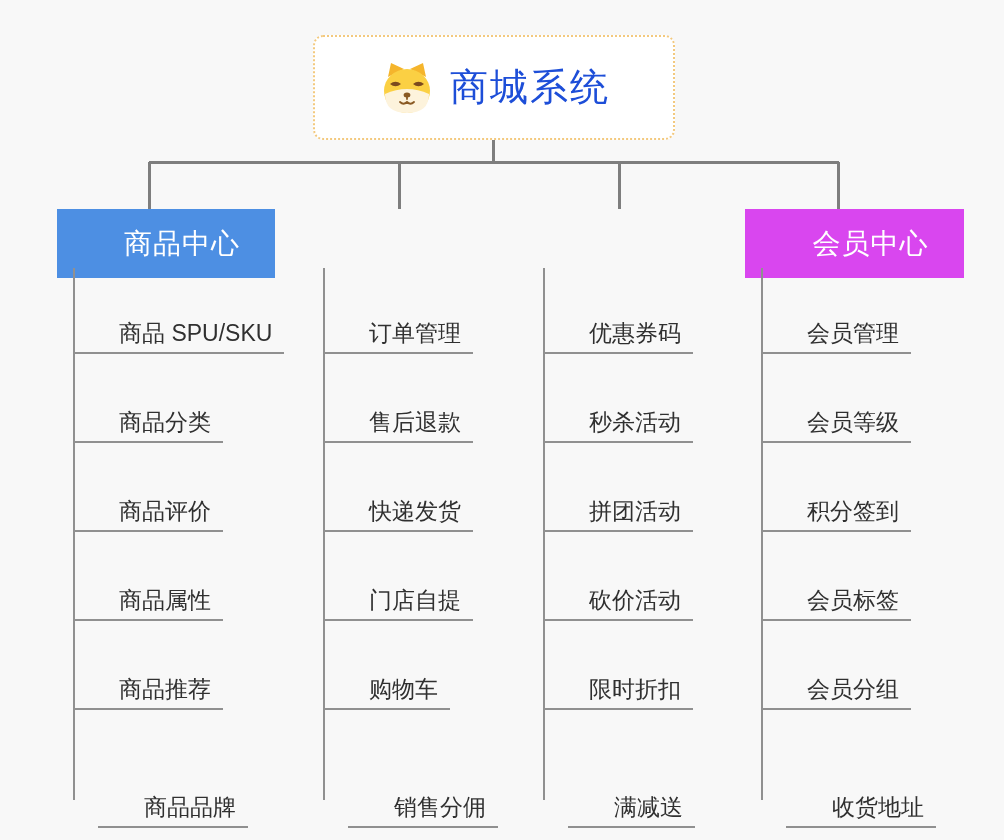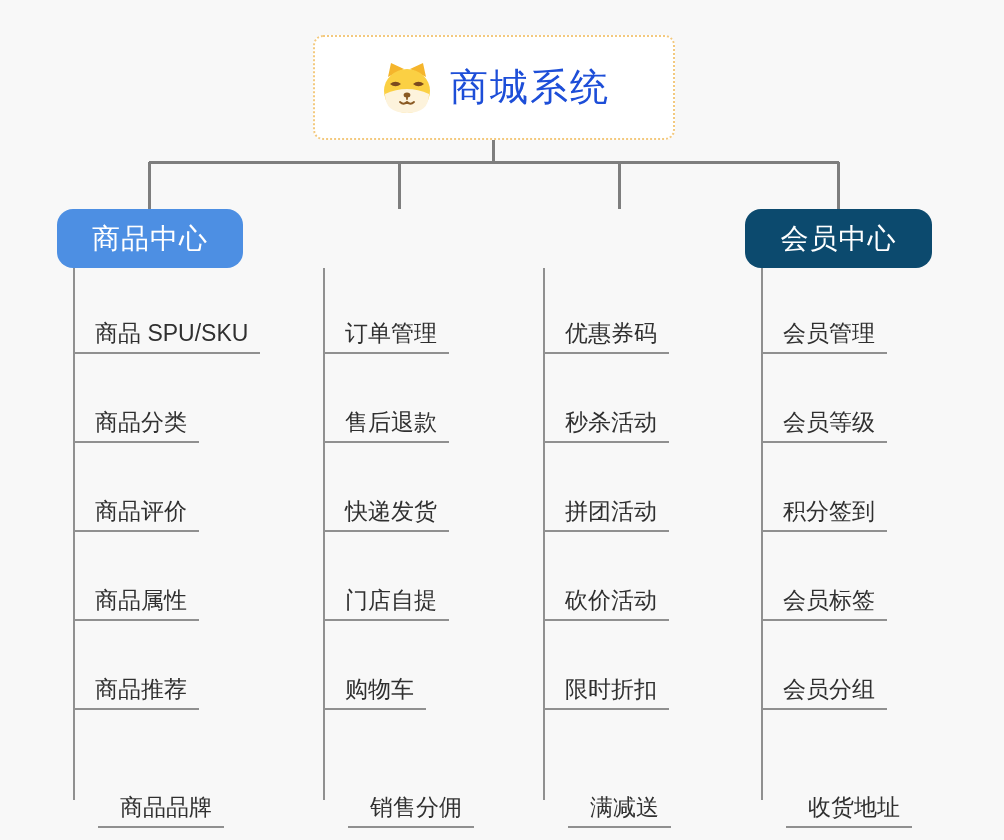--- a/index.html
+++ b/index.html
@@ -14,33 +14,33 @@
   .stem-0{left:148px;} .stem-1{left:398px;} .stem-2{left:618px;} .stem-3{left:837px;}
 
   
   .root{position:absolute;left:313px;top:35px;width:362px;height:105px;background:#ffffff;
         border:2px dotted #f3c97e;border-radius:10px;display:flex;align-items:center;
         justify-content:center;gap:14px;box-sizing:border-box;}
   .root-title{font-size:38px;color:#f0a93f;letter-spacing:2px;}
   .dog{display:flex;align-items:center;}
 
   
-  .branch{position:absolute;top:209px;width:186px;height:59px;border-radius:16px;
+  .branch{position:absolute;top:209px;width:186px;height:69px;border-radius:0;
           display:flex;align-items:center;justify-content:center;color:#ffffff;
-          font-size:28px;letter-spacing:1px;}
+          font-size:28px;letter-spacing:1px;padding-left:32px;}
   .b0{left:57px;background:#4d8fe3;}
   .b1{left:307px;background:#e35a5a;}
   .b2{left:527px;background:#eda83e;}
   .b3{left:745px;background:#71bf45;width:187px;}
 
   
   .col{position:absolute;top:0;}
   .c0{left:73px;} .c1{left:323px;} .c2{left:543px;} .c3{left:761px;}
   .trunk{position:absolute;left:0;top:268px;width:2px;height:532px;background:#909090;}
-  .leaf{position:absolute;left:0;white-space:nowrap;padding:0 12px 4px 22px;
+  .leaf{position:absolute;left:0;white-space:nowrap;padding:0 12px 4px 46px;
         border-bottom:2px solid #909090;font-size:23px;line-height:30px;color:#303030;}
   .r0{top:318px;} .r1{top:407px;} .r2{top:496px;} .r3{top:585px;} .r4{top:674px;} .r5{top:792px;margin-left:25px;}
 </style>
 </head>
 <body>
 
 <div class="canvas" style="background: rgb(248, 248, 248);">
 
   <div class="line root-stem" style="background: rgb(126, 126, 126);"></div>
   <div class="line h-connector" style="background: rgb(126, 126, 126);"></div>
@@ -59,21 +59,21 @@
         <path d="M12 24 q5.5 -4.5 11 0 q-5.5 4.5 -11 0" fill="#7c4a1e"></path>
         <path d="M35 24 q5.5 -4.5 11 0 q-5.5 4.5 -11 0" fill="#7c4a1e"></path>
         <ellipse cx="29" cy="35" rx="3.4" ry="2.5" fill="#8a5a23"></ellipse>
         <path d="M29 35 L29 39 M22 42 Q25.5 45.5 29 42 Q32.5 45.5 36 42" stroke="#8a5a23" stroke-width="1.8" fill="none" stroke-linecap="round"></path>
       </svg>
     </span>
     <span class="root-title" style="color: #1d4ed8;">商城系统</span>
   </div>
 
   <div class="branch b0" style="background: rgb(77, 143, 227);">商品中心</div>
-  <div class="branch b3" style="background: #0c4a6e;">会员中心</div>
+  <div class="branch b3" style="background: #d946ef;">会员中心</div>
 
   <div class="col c0">
     <div class="trunk" style="background: rgb(144, 144, 144);"></div>
     <div class="leaf r0">商品 SPU/SKU</div>
     <div class="leaf r1">商品分类</div>
     <div class="leaf r2">商品评价</div>
     <div class="leaf r3">商品属性</div>
     <div class="leaf r4">商品推荐</div>
     <div class="leaf r5">商品品牌</div>
   </div>

